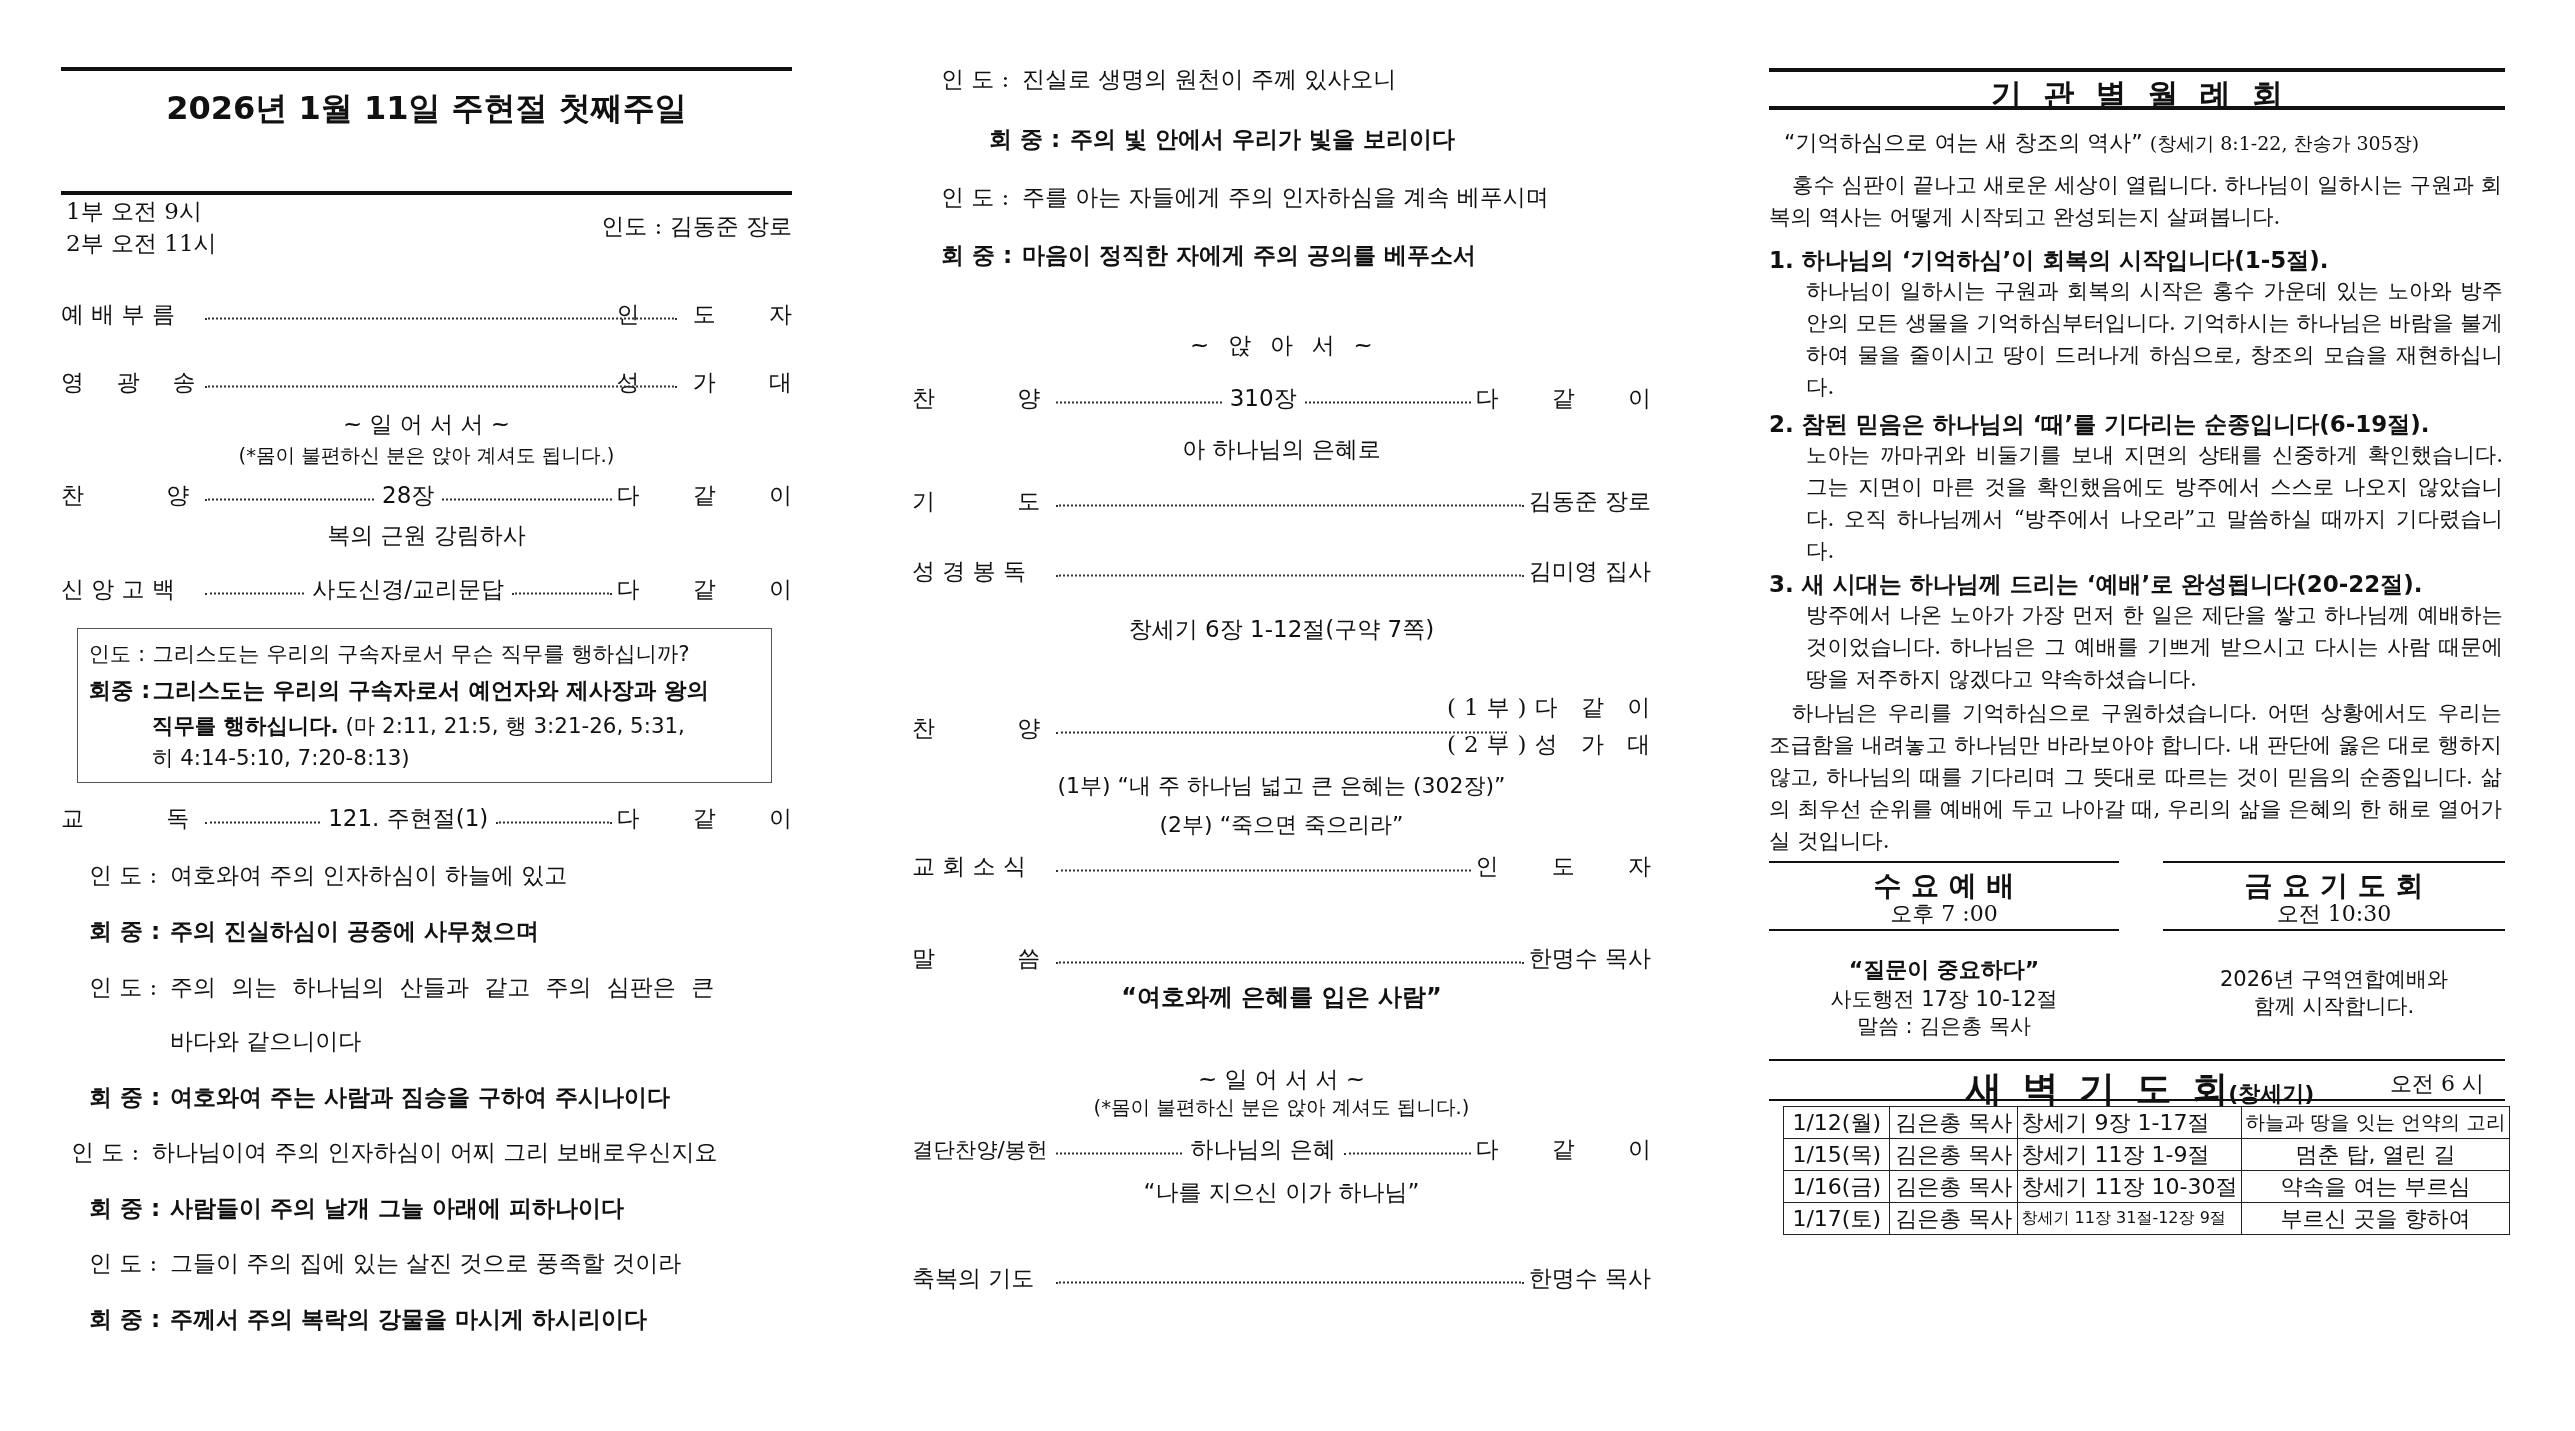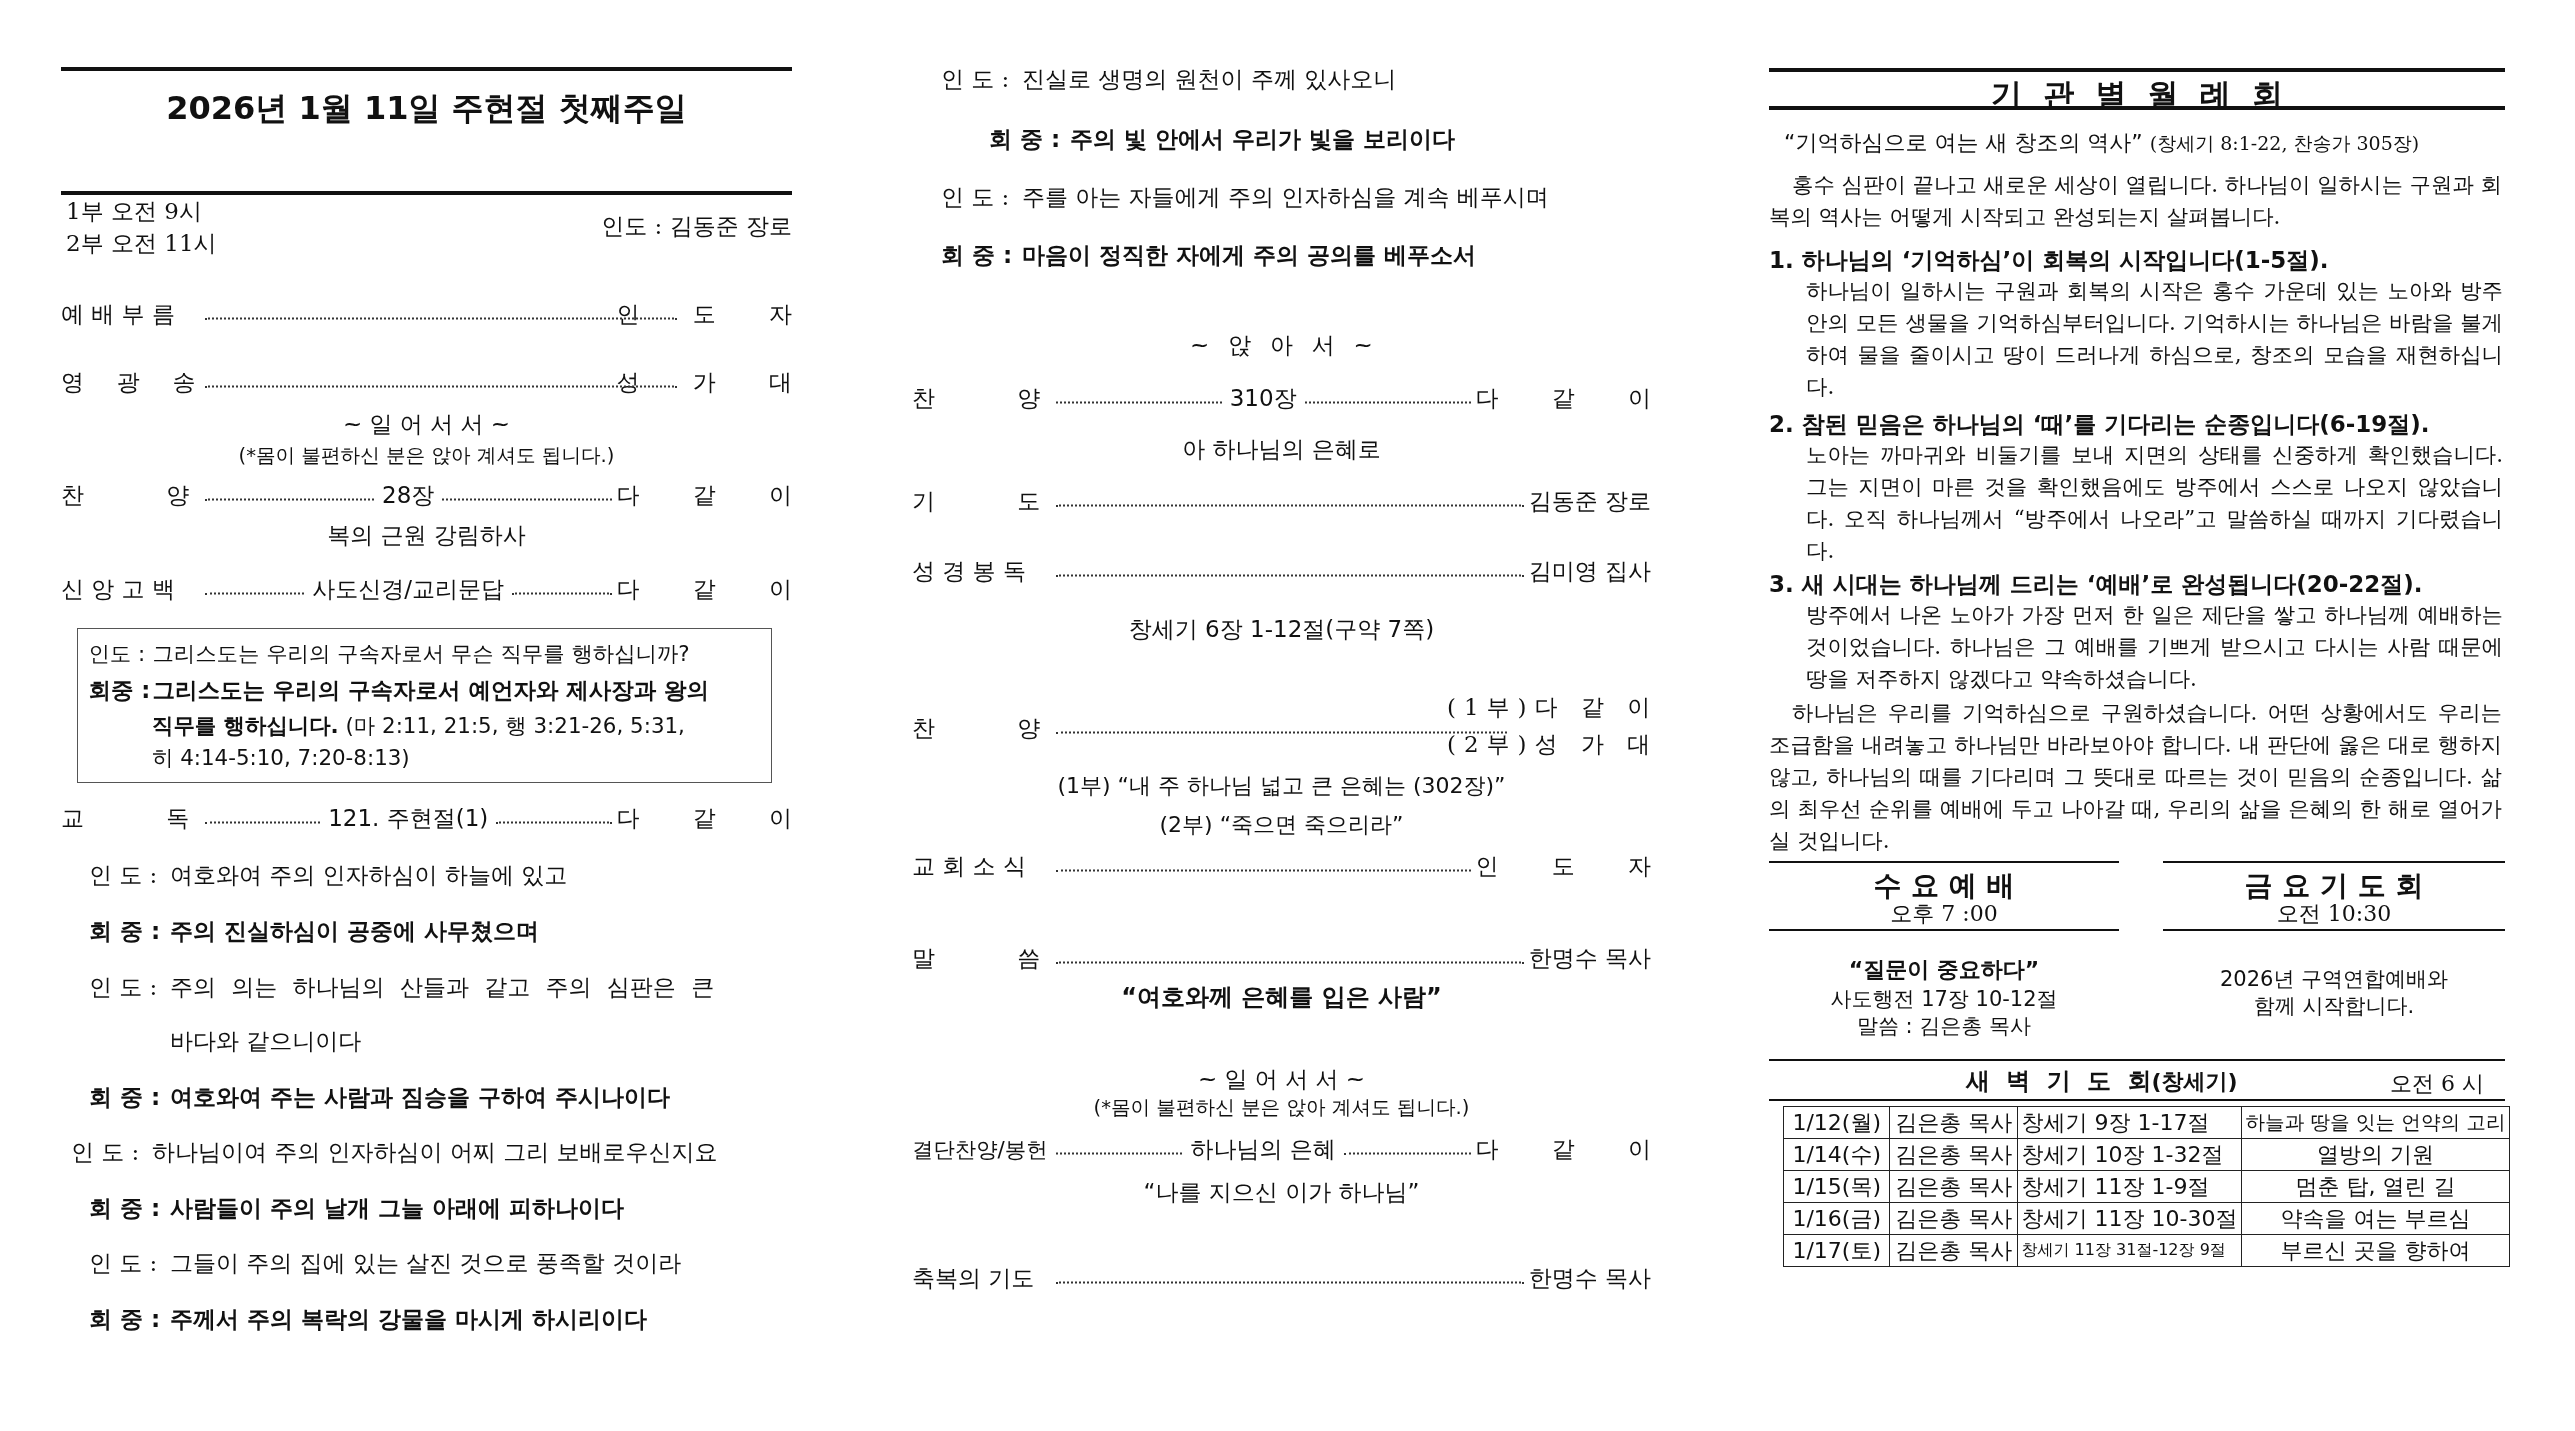--- a/index.html
+++ b/index.html
@@ -200,40 +200,34 @@
 
 <div class="rule" style="left:2163px;top:861px;width:342px;height:1.7px;"></div>
 <div class="abs center bold" style="left:2163px;top:867px;width:342px;font-size:28px;">금 요 기 도 회</div>
 <div class="abs center serif" style="left:2163px;top:899px;width:342px;font-size:22px;">오전 10:30</div>
 <div class="rule" style="left:2163px;top:929px;width:342px;height:1.7px;"></div>
 <div class="abs center" style="left:2163px;top:965px;width:342px;font-size:21px;">2026년 구역연합예배와</div>
 <div class="abs center" style="left:2163px;top:992px;width:342px;font-size:21px;">함께 시작합니다.</div>
 
 <div class="rule" style="left:1769px;top:1059px;width:736px;height:1.7px;"></div>
 <div class="abs" style="left:1966px;top:1065px;">
-  <span class="bold" style="font-size:24px;word-spacing:8px;">새 벽 기 도 회</span><span class="bold" style="font-size:22px;">(창세기)</span>
+  <span class="bold" style="font-size:36px;word-spacing:8px;">새 벽 기 도 회</span><span class="bold" style="font-size:22px;">(창세기)</span>
 </div>
 <div class="abs serif" style="left:2390px;top:1069px;font-size:22px;">오전 6 시</div>
 <div class="rule" style="left:1769px;top:1099px;width:736px;height:1.7px;"></div>
 
 <table class="dawn" style="left:1774px;top:1106px;width:727px;">
   <tbody>
     <tr>
       <td style="width:104px;">1/12(월)</td>
       <td style="width:121px;">김은총 목사</td>
       <td style="width:191px;text-align:left;">창세기 9장 1-17절</td>
       <td style="font-size:19.6px;">하늘과 땅을 잇는 언약의 고리</td>
     </tr>
     <tr>
-      <td>1/14(수)</td>
-      <td>김은총 목사</td>
-      <td style="text-align:left;">창세기 10장 1-32절</td>
-      <td>열방의 기원</td>
-    </tr>
-    <tr>
       <td>1/15(목)</td>
       <td>김은총 목사</td>
       <td style="text-align:left;">창세기 11장 1-9절</td>
       <td>멈춘 탑, 열린 길</td>
     </tr>
     <tr>
       <td>1/16(금)</td>
       <td>김은총 목사</td>
       <td style="text-align:left;">창세기 11장 10-30절</td>
       <td>약속을 여는 부르심</td>

